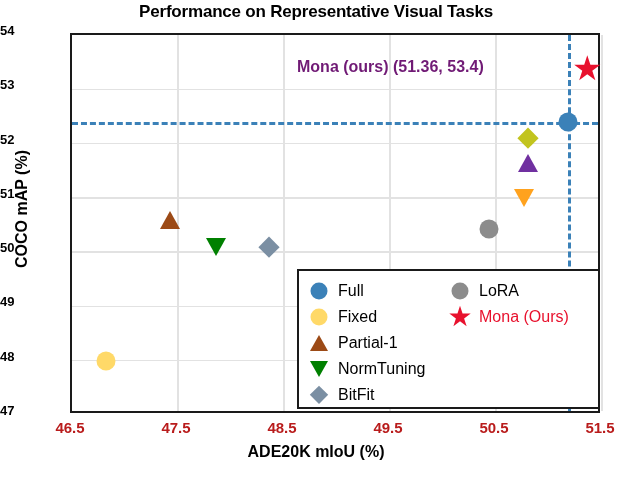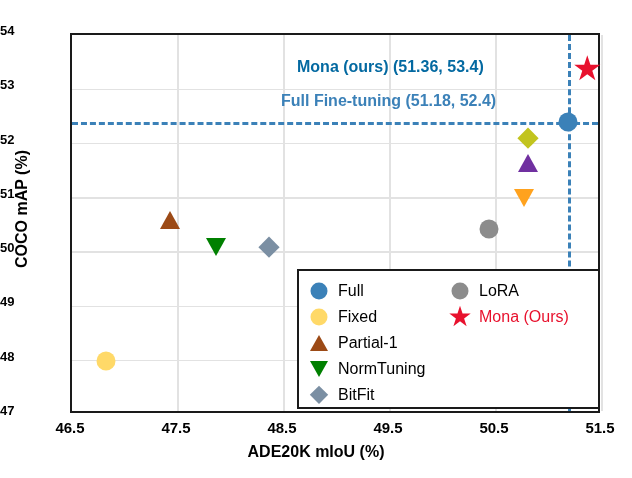--- a/index.html
+++ b/index.html
@@ -34,37 +34,37 @@
     position:absolute;top:0;bottom:0;width:0;
     border-left:3px dashed #3b81b8;
   }
   .ytick-wrap{position:absolute;left:0;top:0;width:64px;height:478px;}
   .ytick-lbl{
     position:absolute;width:56px;text-align:left;left:0;
     font-size:13px;font-weight:bold;color:#000;
   }
   .xtick-lbl{
     position:absolute;width:80px;text-align:center;top:419px;
-    font-size:15px;font-weight:bold;color:#000000;
+    font-size:15px;font-weight:bold;color:#b91c1c;
   }
   .x-axis-title{
     position:absolute;left:0;top:443px;width:632px;text-align:center;
     font-size:16px;font-weight:bold;color:#000;
   }
   .y-axis-title{
     position:absolute;left:-68px;top:200px;width:180px;text-align:center;
     font-size:16px;font-weight:bold;color:#000;
     transform:rotate(-90deg);transform-origin:center center;
   }
 
   
   .anno{
     position:absolute;font-size:16px;font-weight:bold;white-space:nowrap;
   }
-  .anno-mona{color:#0369a1;}
+  .anno-mona{color:#701a75;}
   .anno-full{color:#3b81b8;}
 
   
   .legend{
     position:absolute;left:297px;top:269px;width:303px;height:140px;
     border:2.5px solid #1a1a1a;background:#ffffff;box-sizing:border-box;
     padding:5px 4px 4px 24px;
   }
   .legend-col{
     position:absolute;top:7px;width:150px;
@@ -81,20 +81,21 @@
   .legend-label{
     font-size:16px;color:#000;white-space:nowrap;line-height:1;
   }
   .legend-label.mona{color:#e8112d;}
 </style>
 </head>
 <body>
 
 <div id="chart-root">
 
+  <div class="chart-title">Performance on Representative Visual Tasks</div>
 
   <div class="ytick-wrap" id="ytick-wrap">
       <div class="ytick-lbl" style="top: 403px;">47</div>
       <div class="ytick-lbl" style="top: 348.714px;">48</div>
       <div class="ytick-lbl" style="top: 294.429px;">49</div>
       <div class="ytick-lbl" style="top: 240.143px;">50</div>
       <div class="ytick-lbl" style="top: 185.857px;">51</div>
       <div class="ytick-lbl" style="top: 131.571px;">52</div>
       <div class="ytick-lbl" style="top: 77.2857px;">53</div>
       <div class="ytick-lbl" style="top: 23px;">54</div>
@@ -133,21 +134,20 @@
       <div class="xtick-lbl" style="left: 242px;">48.5</div>
       <div class="xtick-lbl" style="left: 348px;">49.5</div>
       <div class="xtick-lbl" style="left: 454px;">50.5</div>
       <div class="xtick-lbl" style="left: 560px;">51.5</div>
     </div>
 
   <div class="x-axis-title">ADE20K mIoU (%)</div>
   <div class="y-axis-title">COCO mAP (%)</div>
 
   <div class="anno anno-mona" style="left:297px;top:58px;">Mona (ours) (51.36, 53.4)</div>
-  <div class="anno anno-full" style="left:281px;top:92px;">Full Fine-tuning (51.18, 52.4)</div>
 
   <div class="legend">
     <div class="legend-col left" id="legend-left">
         <div class="legend-row">
           <span class="legend-mk">
             <span style="position: absolute; width: 17px; height: 17px; background: rgb(59, 129, 184); border-radius: 50%; transform: translate(-50%, -50%);"></span>
           </span>
           <span class="legend-label">Full</span>
         </div>
         <div class="legend-row">

